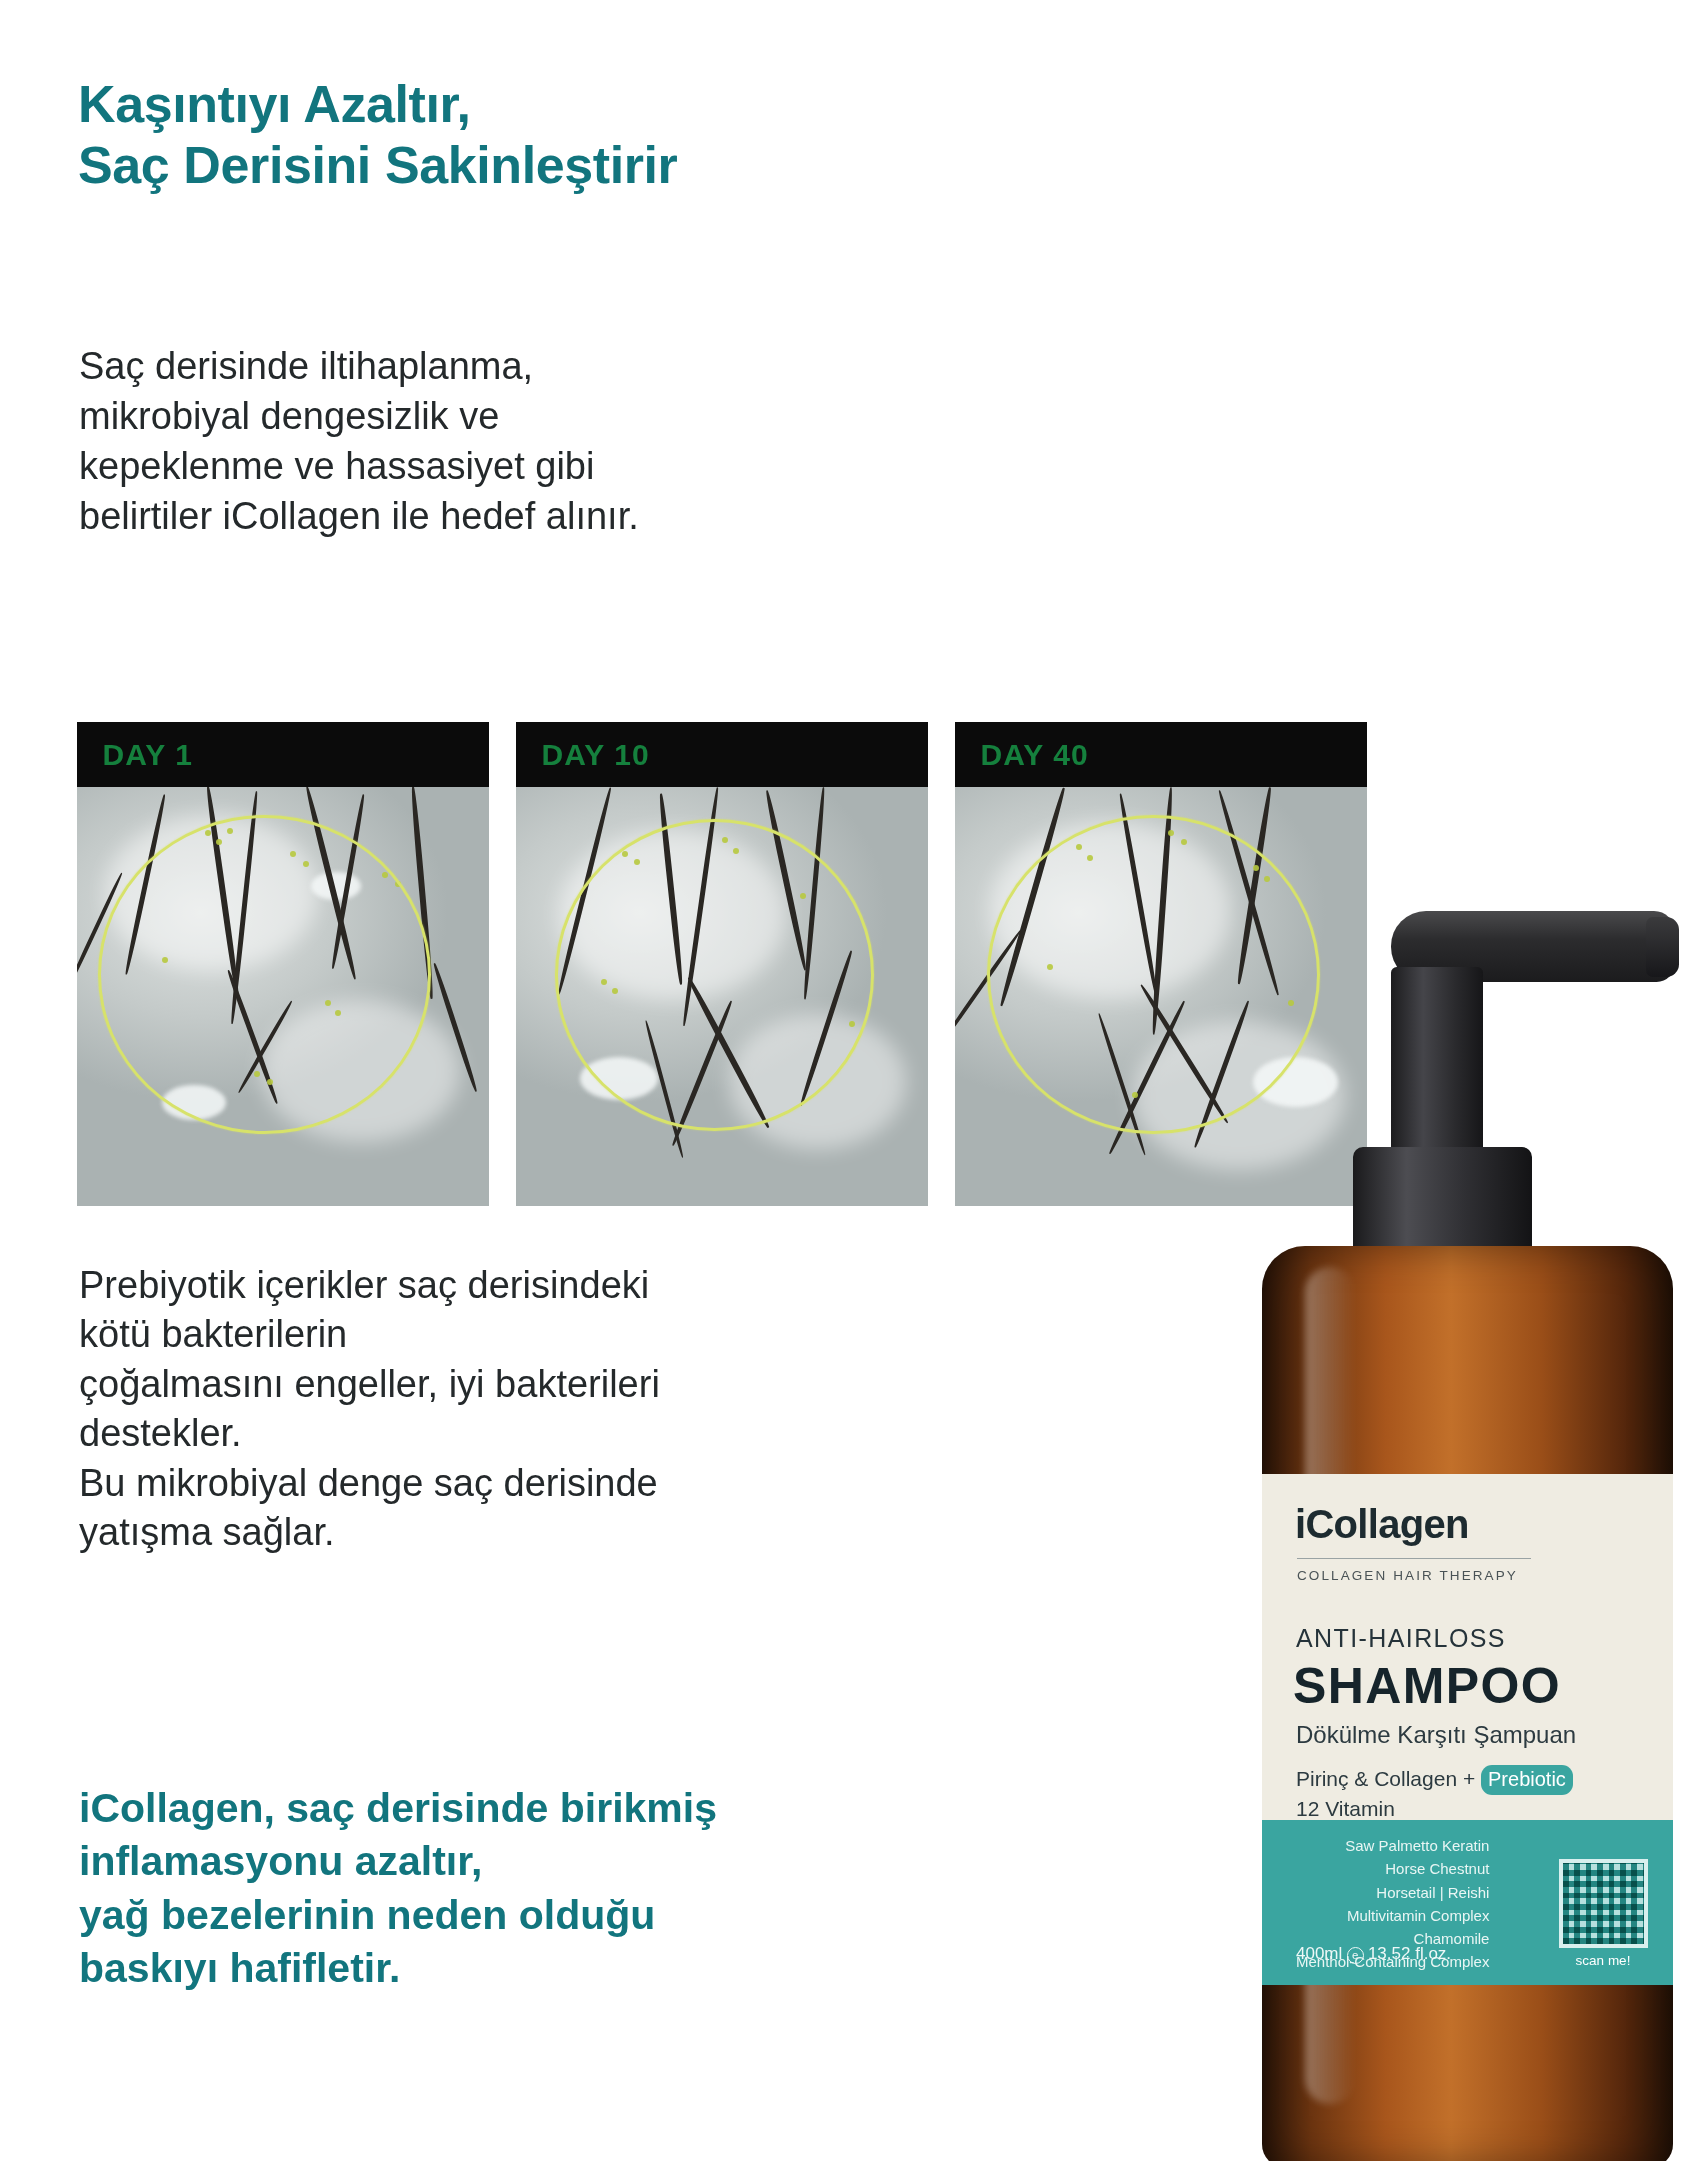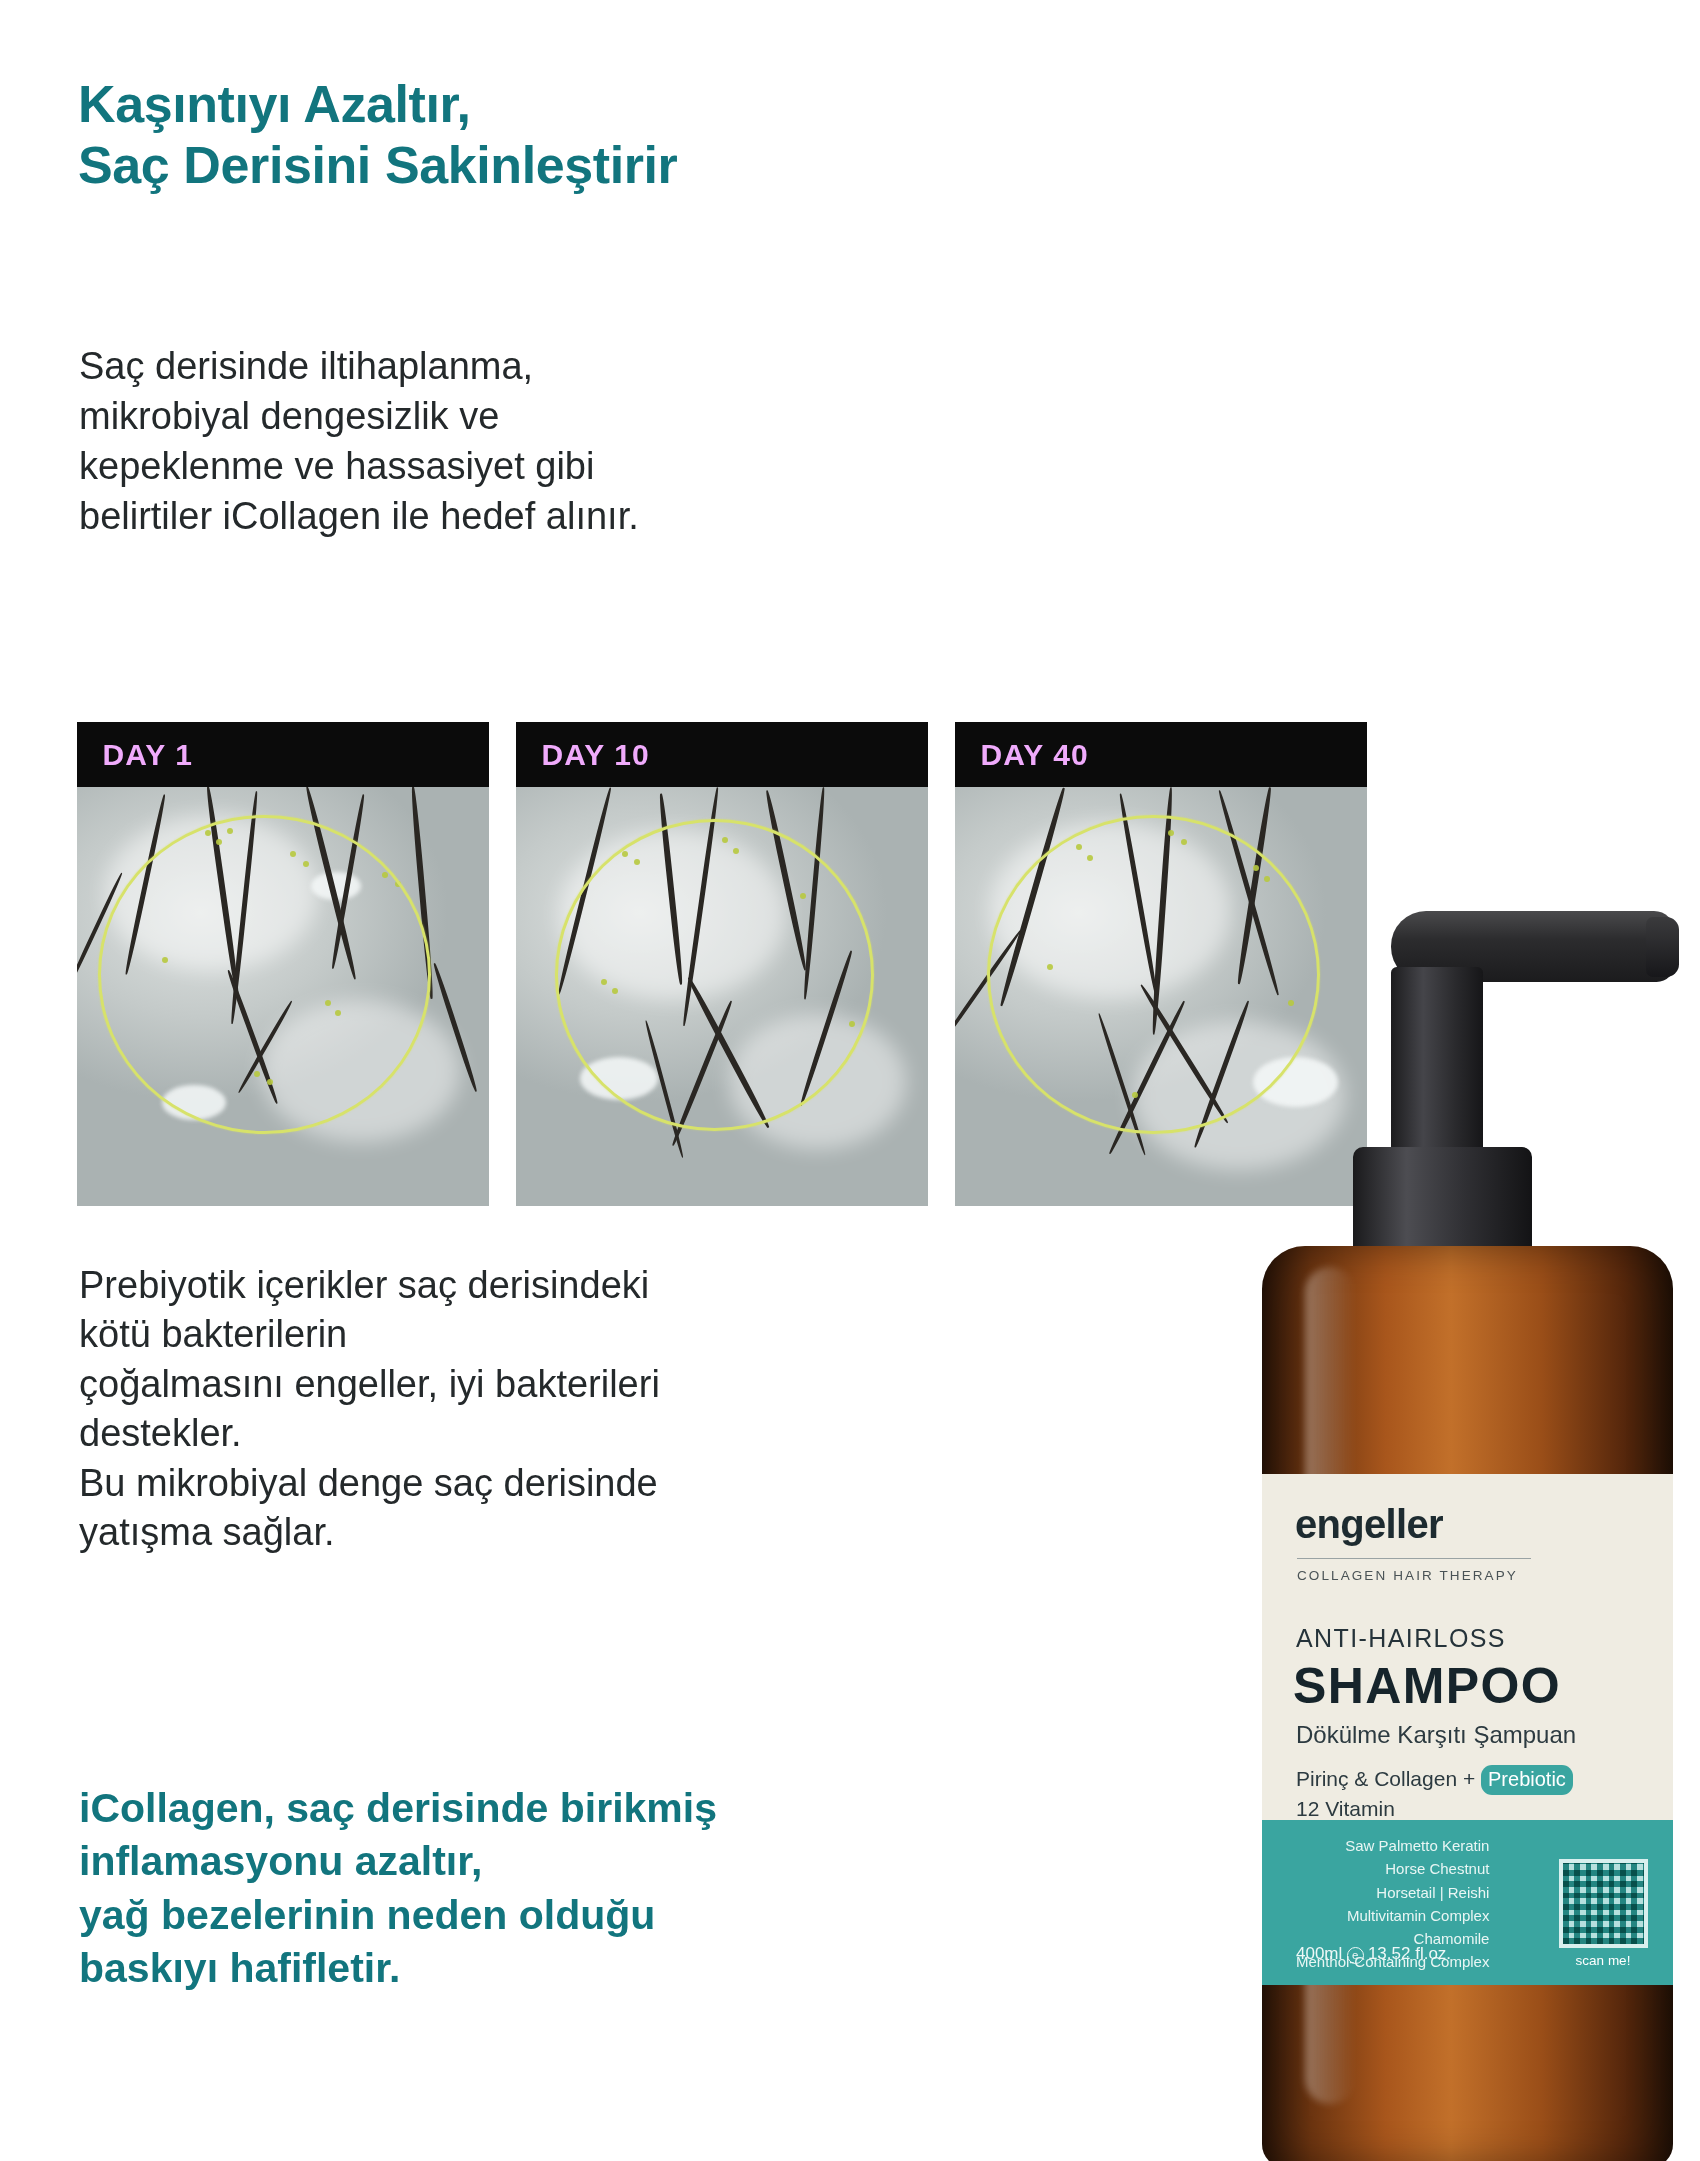--- a/index.html
+++ b/index.html
@@ -60,21 +60,21 @@
     height: 484px;
     overflow: hidden;
     background: #000;
   }
   .daycard .label {
     position: absolute;
     left: 0; top: 0;
     width: 100%;
     height: 65px;
     background: #0b0b0b;
-    color: #f0abfc;
+    color: #15803d;
     font-size: 30px;
     font-weight: bold;
     letter-spacing: 1.1px;
     display: flex;
     align-items: center;
     padding-left: 25.5px;
     z-index: 4;
   }
   .scalp {
     position: absolute;
@@ -467,21 +467,21 @@
   </div>
 
   <div class="bottle-wrap">
     <div class="pump-nozzle"></div>
     <div class="pump-neck"></div>
     <div class="pump-collar"></div>
     <div class="bottle-body">
       <div class="bottle-gloss"></div>
 
       <div class="label-panel">
-        <div class="brand">engeller</div>
+        <div class="brand">iCollagen</div>
         <div class="brand-sub">COLLAGEN HAIR THERAPY</div>
         <div class="prod-top">ANTI-HAIRLOSS</div>
         <div class="prod-main">SHAMPOO</div>
         <div class="prod-tr">Dökülme Karşıtı Şampuan</div>
         <div class="ingredients">
           <span>Pirinç &amp; Collagen +</span>
           <span class="prebiotic-pill">Prebiotic</span>
           <div>12 Vitamin</div>
         </div>
 

